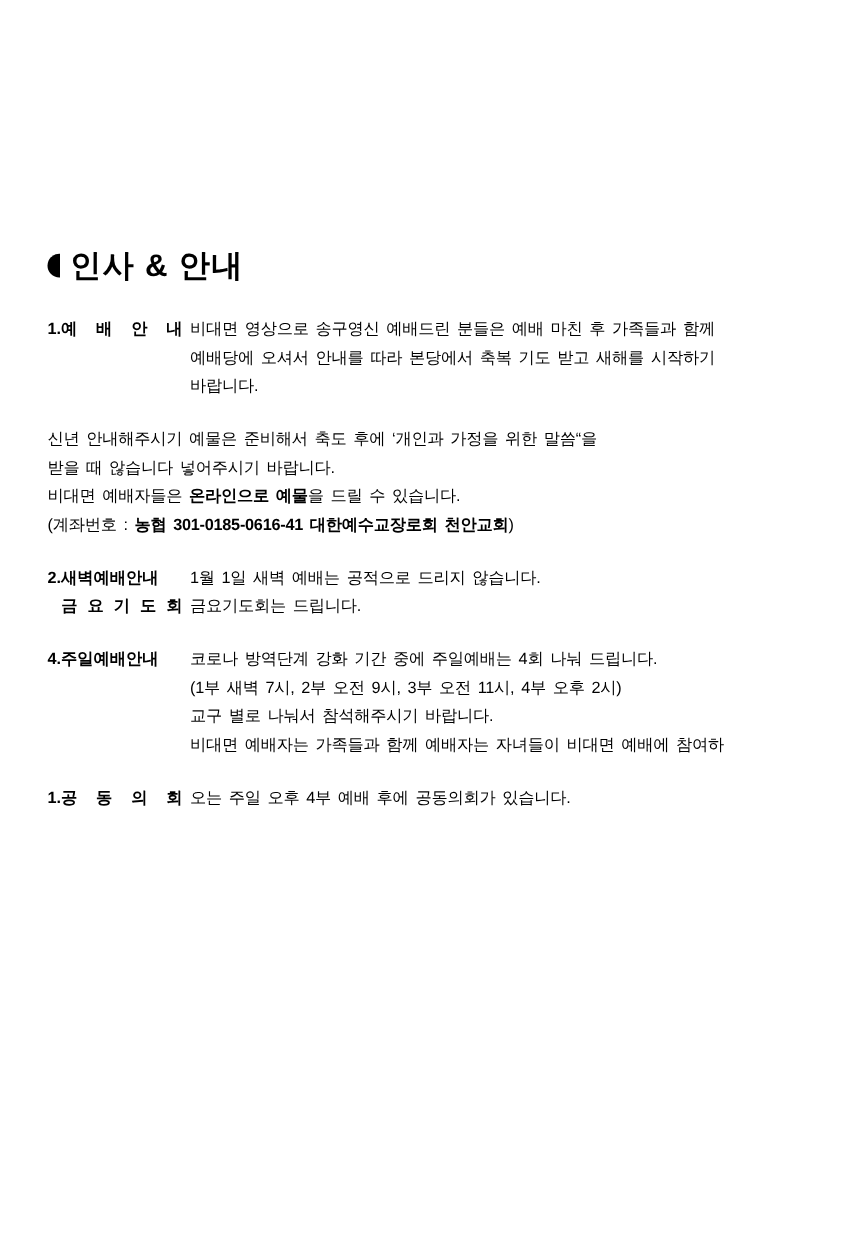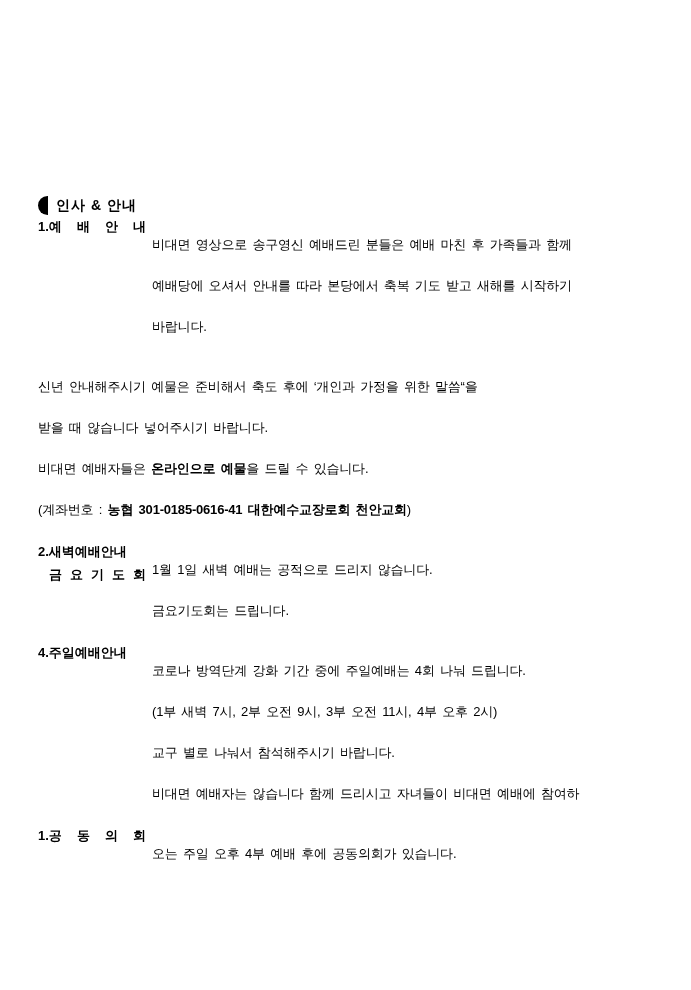--- a/index.html
+++ b/index.html
@@ -13,22 +13,23 @@
   }
   .page {
     box-sizing: border-box;
     width: 691px;
     height: 990px;
     padding: 196px 28px 0 38px;
   }
   .header {
     display: flex;
     align-items: center;
+    margin-bottom: 22px;
     font-weight: 700;
-    font-size: 14px;
+    font-size: 25px;
     letter-spacing: 1px;
     white-space: nowrap;
   }
   .bullet {
     display: inline-block;
     width: 10px;
     height: 19px;
     background: #000;
     border-radius: 10px 0 0 10px;
     margin-right: 8px;
@@ -52,21 +53,20 @@
     text-align-last: justify;
   }
   .label-line.cont {
     padding-left: 11px;
   }
   .body-col { flex: 1; }
   .body-line {
     white-space: nowrap;
     word-spacing: 2px;
     letter-spacing: -0.2px;
-    margin-top: 18px;
   }
   .seg-bold { font-weight: 700; }
 </style>
 </head>
 <body>
 
 <div class="page">
   <div class="header">
     <span class="bullet"></span>
     <span>인사 &amp; 안내</span>
@@ -101,21 +101,21 @@
         </div>
       </div>
       <div class="section">
         <div class="label">
           <div class="label-line">4.주일예배안내</div>
         </div>
         <div class="body-col">
           <div class="body-line"><span class="">코로나 방역단계 강화 기간 중에 주일예배는 4회 나눠 드립니다.</span></div>
           <div class="body-line"><span class="">(1부 새벽 7시, 2부 오전 9시, 3부 오전 11시, 4부 오후 2시)</span></div>
           <div class="body-line"><span class="">교구 별로 나눠서 참석해주시기 바랍니다.</span></div>
-          <div class="body-line"><span class="">비대면 예배자는 않습니다 함께 드리시고 자녀들이 비대면 예배에 참여하</span></div>
+          <div class="body-line"><span class="">비대면 예배자는 가족들과 함께 예배자는 자녀들이 비대면 예배에 참여하</span></div>
         </div>
       </div>
       <div class="section">
         <div class="label">
           <div class="label-line">1.공 동 의 회</div>
         </div>
         <div class="body-col">
           <div class="body-line"><span class="">오는 주일 오후 4부 예배 후에 공동의회가 있습니다.</span></div>
         </div>
       </div>

